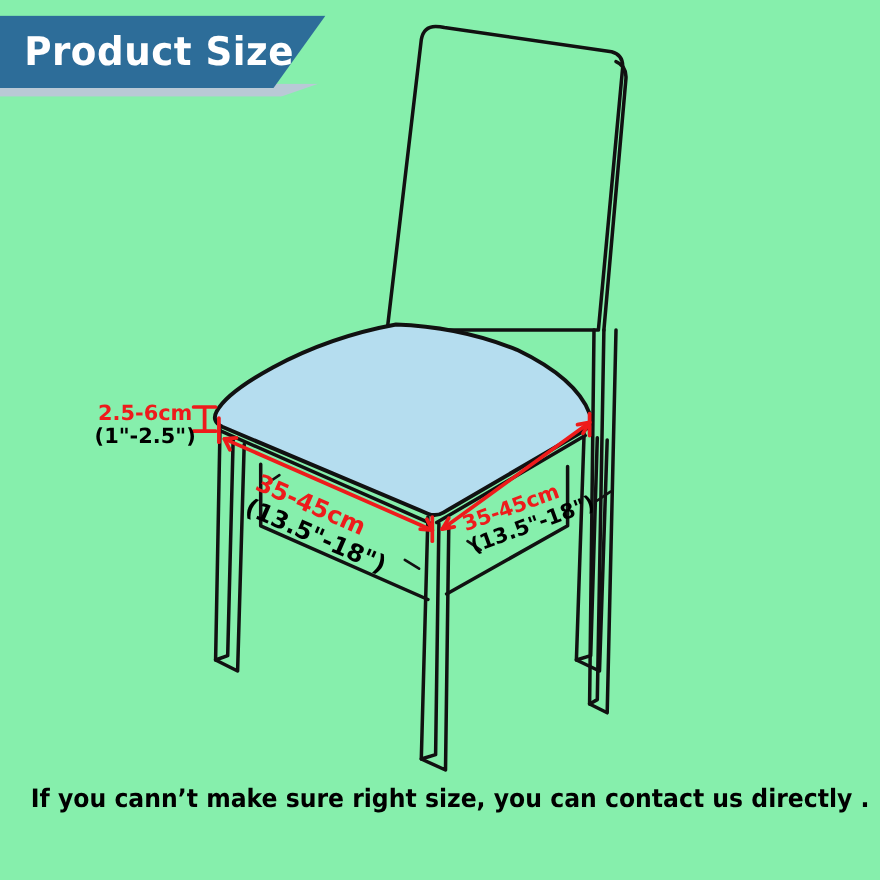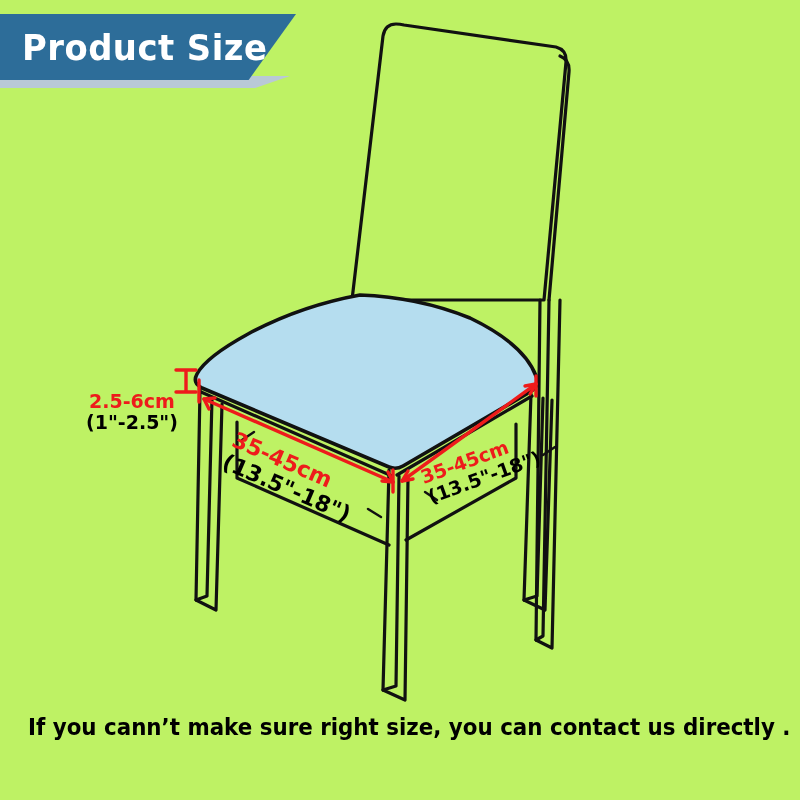--- a/index.html
+++ b/index.html
@@ -14,21 +14,21 @@
     position: relative;
     overflow: hidden;
     font-family: "Liberation Sans", sans-serif;
   }
 
   #stage {
     position: absolute;
     left: 0; top: 0;
     width: 800px;
     height: 800px;
-    background: #bef264;
+    background: #86efac;
   }
 
   
   .banner-wrap {
     position: absolute;
     left: 0;
     top: 14px;
     width: 310px;
     height: 88px;
   }
@@ -88,21 +88,20 @@
   .dim .inch {
     color: #000000;
     display: block;
   }
 
   #dim-thickness {
     left: 86px;
     top: 366px;
     font-size: 19px;
     text-align: center;
-    margin-top: 25px;
   }
   #dim-thickness .cm { font-size: 19px; }
   #dim-thickness .inch { font-size: 19px; }
 
   #dim-width-left {
     left: 238px;
     top: 428px;
     font-size: 22px;
     transform: rotate(23.5deg);
     transform-origin: left top;

